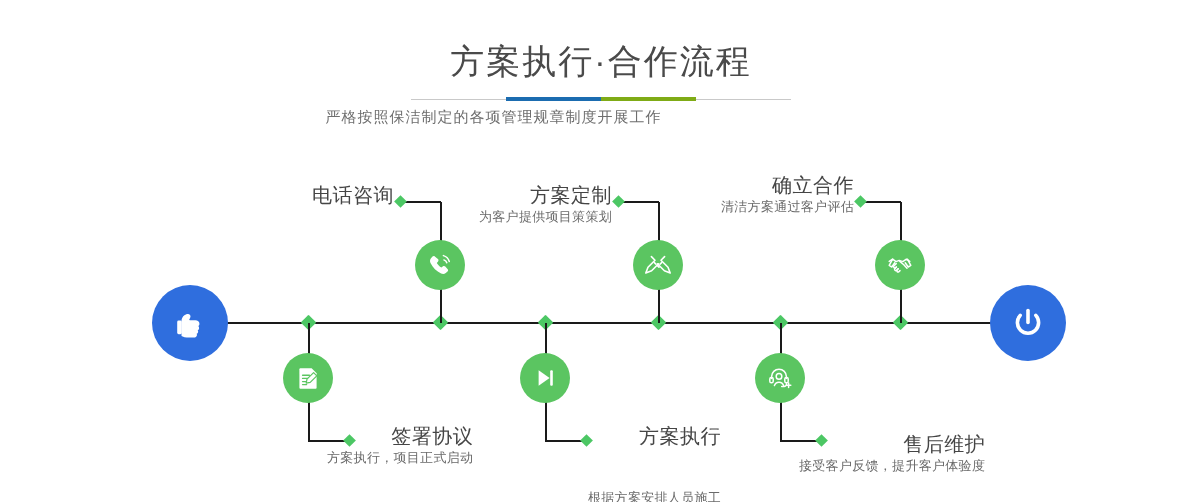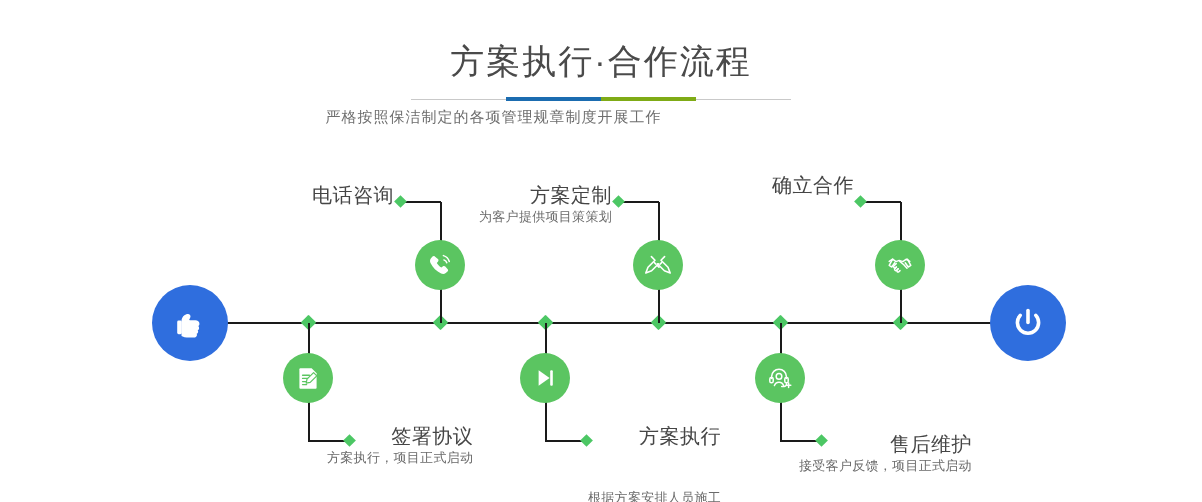--- a/index.html
+++ b/index.html
@@ -162,20 +162,21 @@
           <path d="M11.2 13.6l-2.4 2.4a1.3 1.3 0 0 0 1.8 1.8l.8-.8"></path>
           <path d="M11.4 17l-1.6 1.6a1.3 1.3 0 0 0 1.8 1.8l1.6-1.6"></path>
           <path d="M13.2 18.8l-1.2 1.2a1.3 1.3 0 0 0 1.8 1.8l1.2-1.2"></path>
           <path d="M14.8 11.4l4 3.4 3.2 3.4"></path>
         </g>
       </svg>
     </span>
   </div>
   <div class="label-top" style="left:646px; top:176px; width:208px;">
     <div class="lbl-title">确立合作</div>
+    <div class="lbl-desc">清洁方案通过客户评估</div>
   </div>
 
   <div class="stem" style="left:308px; top:323px; height:118px;"></div>
   <div class="elbow-h" style="left:308px; top:440px; width:41px;"></div>
   <div class="tip-diamond" style="left:345px; top:436px;"></div>
   <div class="node-icon" style="left:283px; top:353px;">
     <span>
       <svg width="30" height="30" viewBox="0 0 30 30">
         <path fill="#ffffff" d="M7.4 5.2h11.2l5 5v14.6a1 1 0 0 1-1 1H7.4a1 1 0 0 1-1-1V6.2a1 1 0 0 1 1-1z"></path>
         <g stroke="#5bc561" stroke-width="1.4" stroke-linecap="round">
@@ -222,16 +223,16 @@
           <path d="M21.5 19.8v1.2a2.4 2.4 0 0 1-2.4 2.4h-2.4"></path>
           <circle cx="14" cy="13.4" r="2.8"></circle>
           <path d="M9.4 22.6a4.8 4.8 0 0 1 9.2 0"></path>
           <path d="M21.4 22.2h4.4M23.6 20v4.4"></path>
         </g>
       </svg>
     </span>
   </div>
   <div class="label-bottom" style="left:827px; top:427px;margin-top:8px;">
     <div class="lbl-title">售后维护</div>
-    <div class="lbl-desc" style="margin-left:-28px;">接受客户反馈，项目正式启动</div>
+    <div class="lbl-desc" style="margin-left:-28px;">接受客户反馈，提升客户体验度</div>
   </div>
 
 </div>
 
 </body></html>

